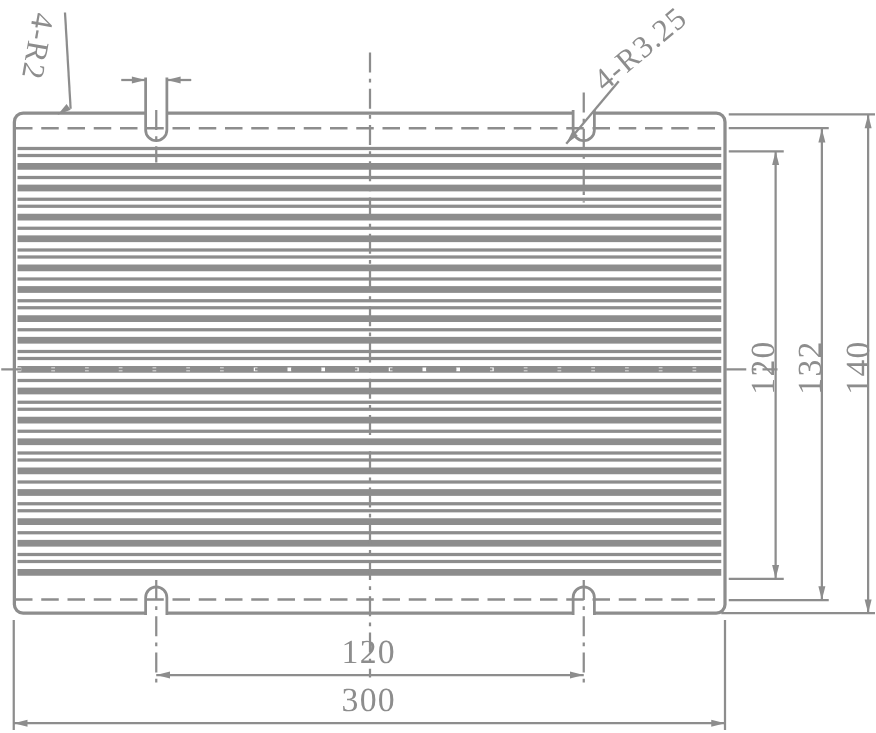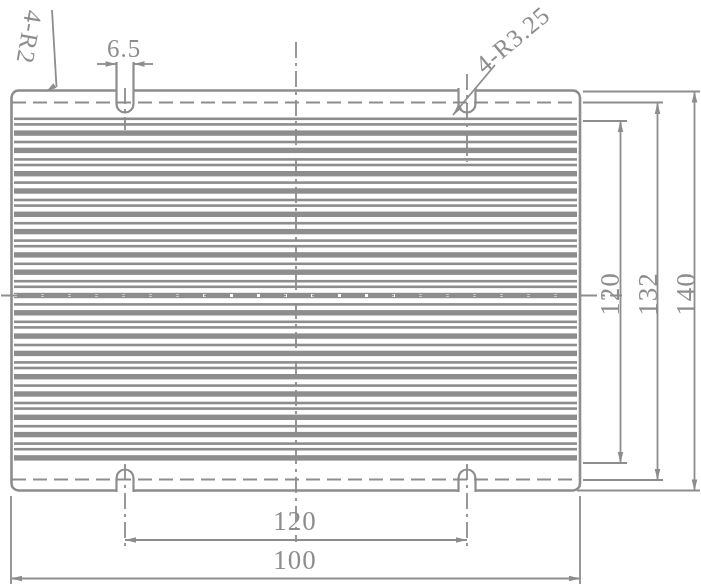--- a/index.html
+++ b/index.html
@@ -140,29 +140,28 @@
       <path d="M0 0 L-11 2.8 L-11 -2.8 Z" transform="translate(467,540)"></path>
       <path d="M0 0 L-11 2.8 L-11 -2.8 Z" transform="translate(11,578.5) rotate(180)"></path>
       <path d="M0 0 L-11 2.8 L-11 -2.8 Z" transform="translate(580,578.5)"></path>
       <path d="M0 0 L-11 2.8 L-11 -2.8 Z" transform="translate(116.5,64)"></path>
       <path d="M0 0 L-11 2.8 L-11 -2.8 Z" transform="translate(133.5,64) rotate(180)"></path>
       <path d="M0 0 L-11 2.8 L-11 -2.8 Z" transform="translate(46,92) rotate(144)"></path>
       <path d="M0 0 L-11 2.8 L-11 -2.8 Z" transform="translate(453,115) rotate(130)"></path>
     </g>
   </svg>
 
-  <div class="dim-text small" style="left:124px;top:49px;">6.5</div>
 
   <div class="dim-text small rot100" style="left:29px;top:37px;">4-R2</div>
 
   <div class="dim-text small rotm40" style="left:513px;top:40px;">4-R3.25</div>
 
   <div class="dim-text rotm90" style="left:610px;top:294px;">120</div>
 
   <div class="dim-text rotm90" style="left:648px;top:294px;">132</div>
 
   <div class="dim-text rotm90" style="left:686px;top:294px;">140</div>
 
   <div class="dim-text" style="left:295px;top:521px;">120</div>
 
-  <div class="dim-text" style="left:295px;top:560px;">100</div>
+  <div class="dim-text" style="left:295px;top:560px;">300</div>
 
 </div>
 
 </body></html>

